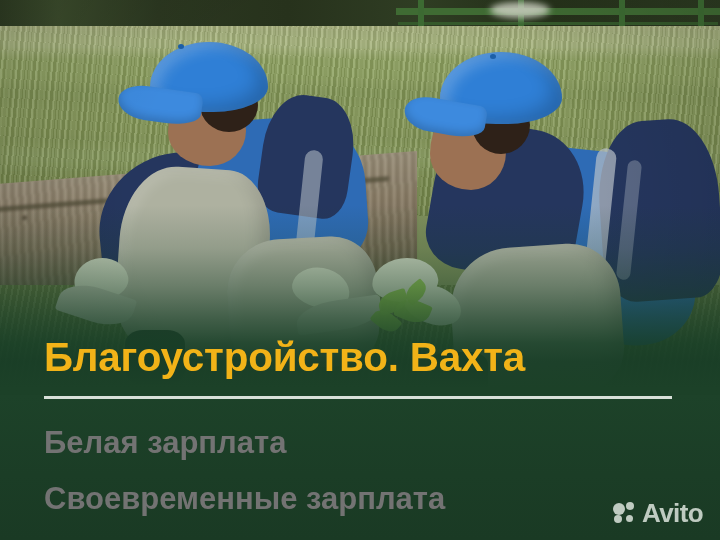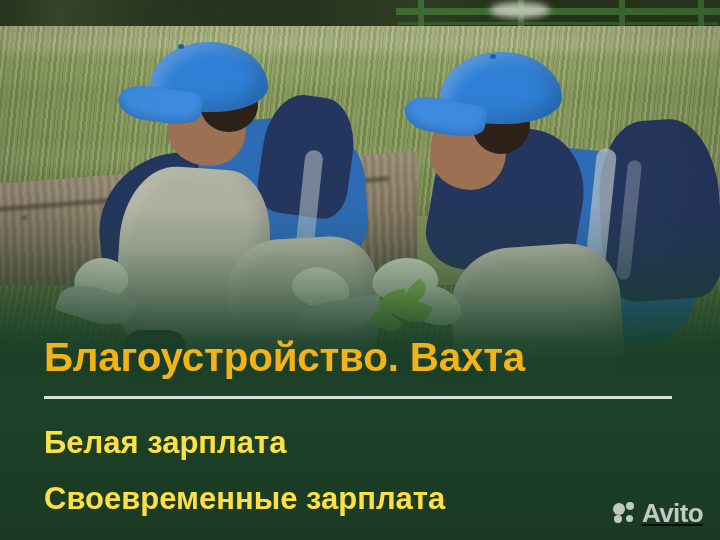--- a/index.html
+++ b/index.html
@@ -248,36 +248,35 @@
     width: 628px;
     height: 3px;
     background: #e8eee8;
     opacity: .92;
   }
   .sub {
     margin: 0;
     font-size: 31px;
     line-height: 54px;
     font-weight: bold;
-    color: #fde047;
+    color: #737373;
     white-space: nowrap;
   }
   .sub1 { margin-top: 14px; }
   .sub2 { margin-top: 2px; }
 
   
   .avito {
     position: absolute;
     right: 17px;
     bottom: 16px;
     display: flex;
     align-items: center;
     gap: 5px;
     opacity: .80;
-    text-decoration: underline;
   }
   .avito-dots {
     position: relative;
     width: 24px; height: 22px;
     flex: 0 0 auto;
   }
   .avito-dots span {
     position: absolute;
     border-radius: 50%;
     background: #e9efe9;

